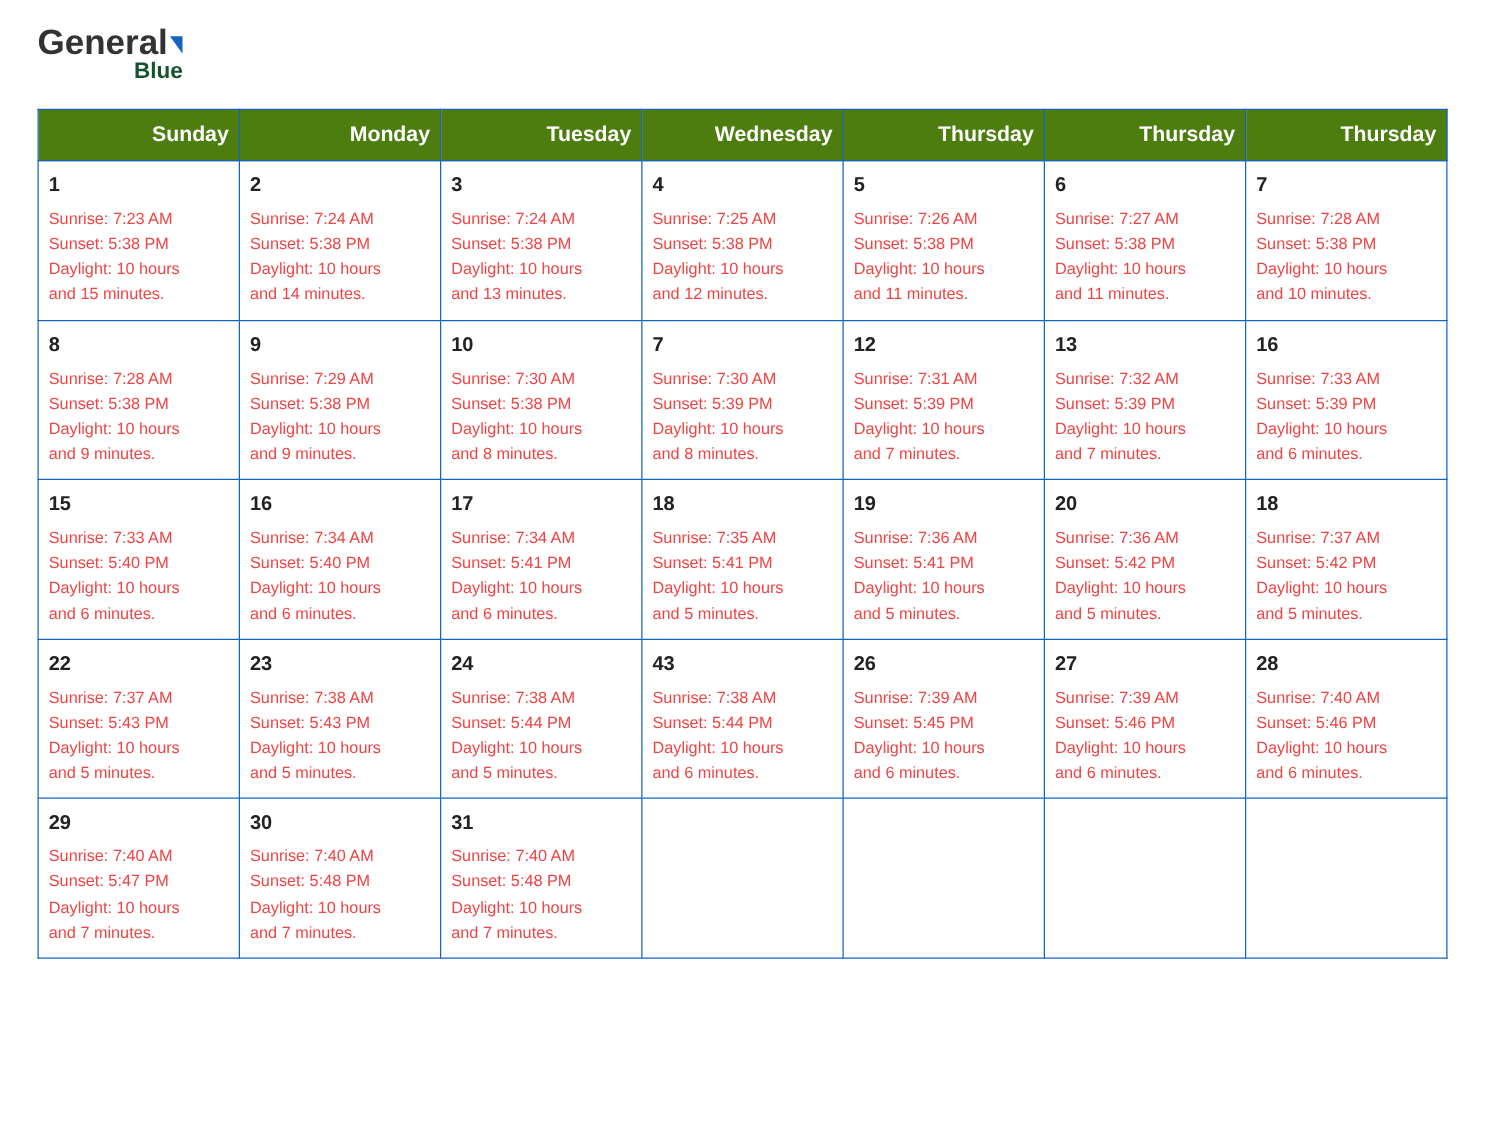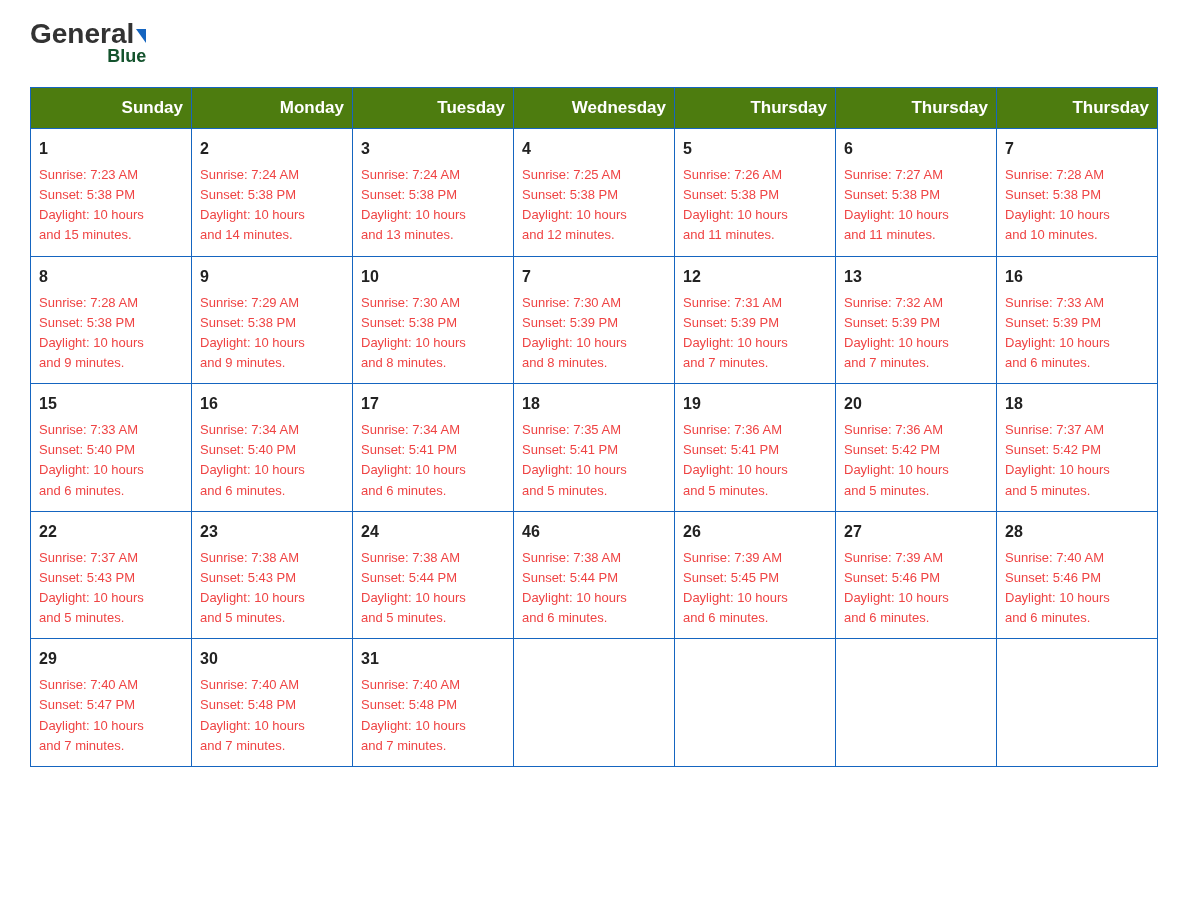--- a/index.html
+++ b/index.html
@@ -221,21 +221,21 @@
         </td>
         <td>
           <span class="day-number">23</span>
           <div class="day-info">Sunrise: 7:38 AM<br>Sunset: 5:43 PM<br>Daylight: 10 hours<br>and 5 minutes.</div>
         </td>
         <td>
           <span class="day-number">24</span>
           <div class="day-info">Sunrise: 7:38 AM<br>Sunset: 5:44 PM<br>Daylight: 10 hours<br>and 5 minutes.</div>
         </td>
         <td>
-          <span class="day-number">46</span>
+          <span class="day-number">43</span>
           <div class="day-info">Sunrise: 7:38 AM<br>Sunset: 5:44 PM<br>Daylight: 10 hours<br>and 6 minutes.</div>
         </td>
         <td>
           <span class="day-number">26</span>
           <div class="day-info">Sunrise: 7:39 AM<br>Sunset: 5:45 PM<br>Daylight: 10 hours<br>and 6 minutes.</div>
         </td>
         <td>
           <span class="day-number">27</span>
           <div class="day-info">Sunrise: 7:39 AM<br>Sunset: 5:46 PM<br>Daylight: 10 hours<br>and 6 minutes.</div>
         </td>

